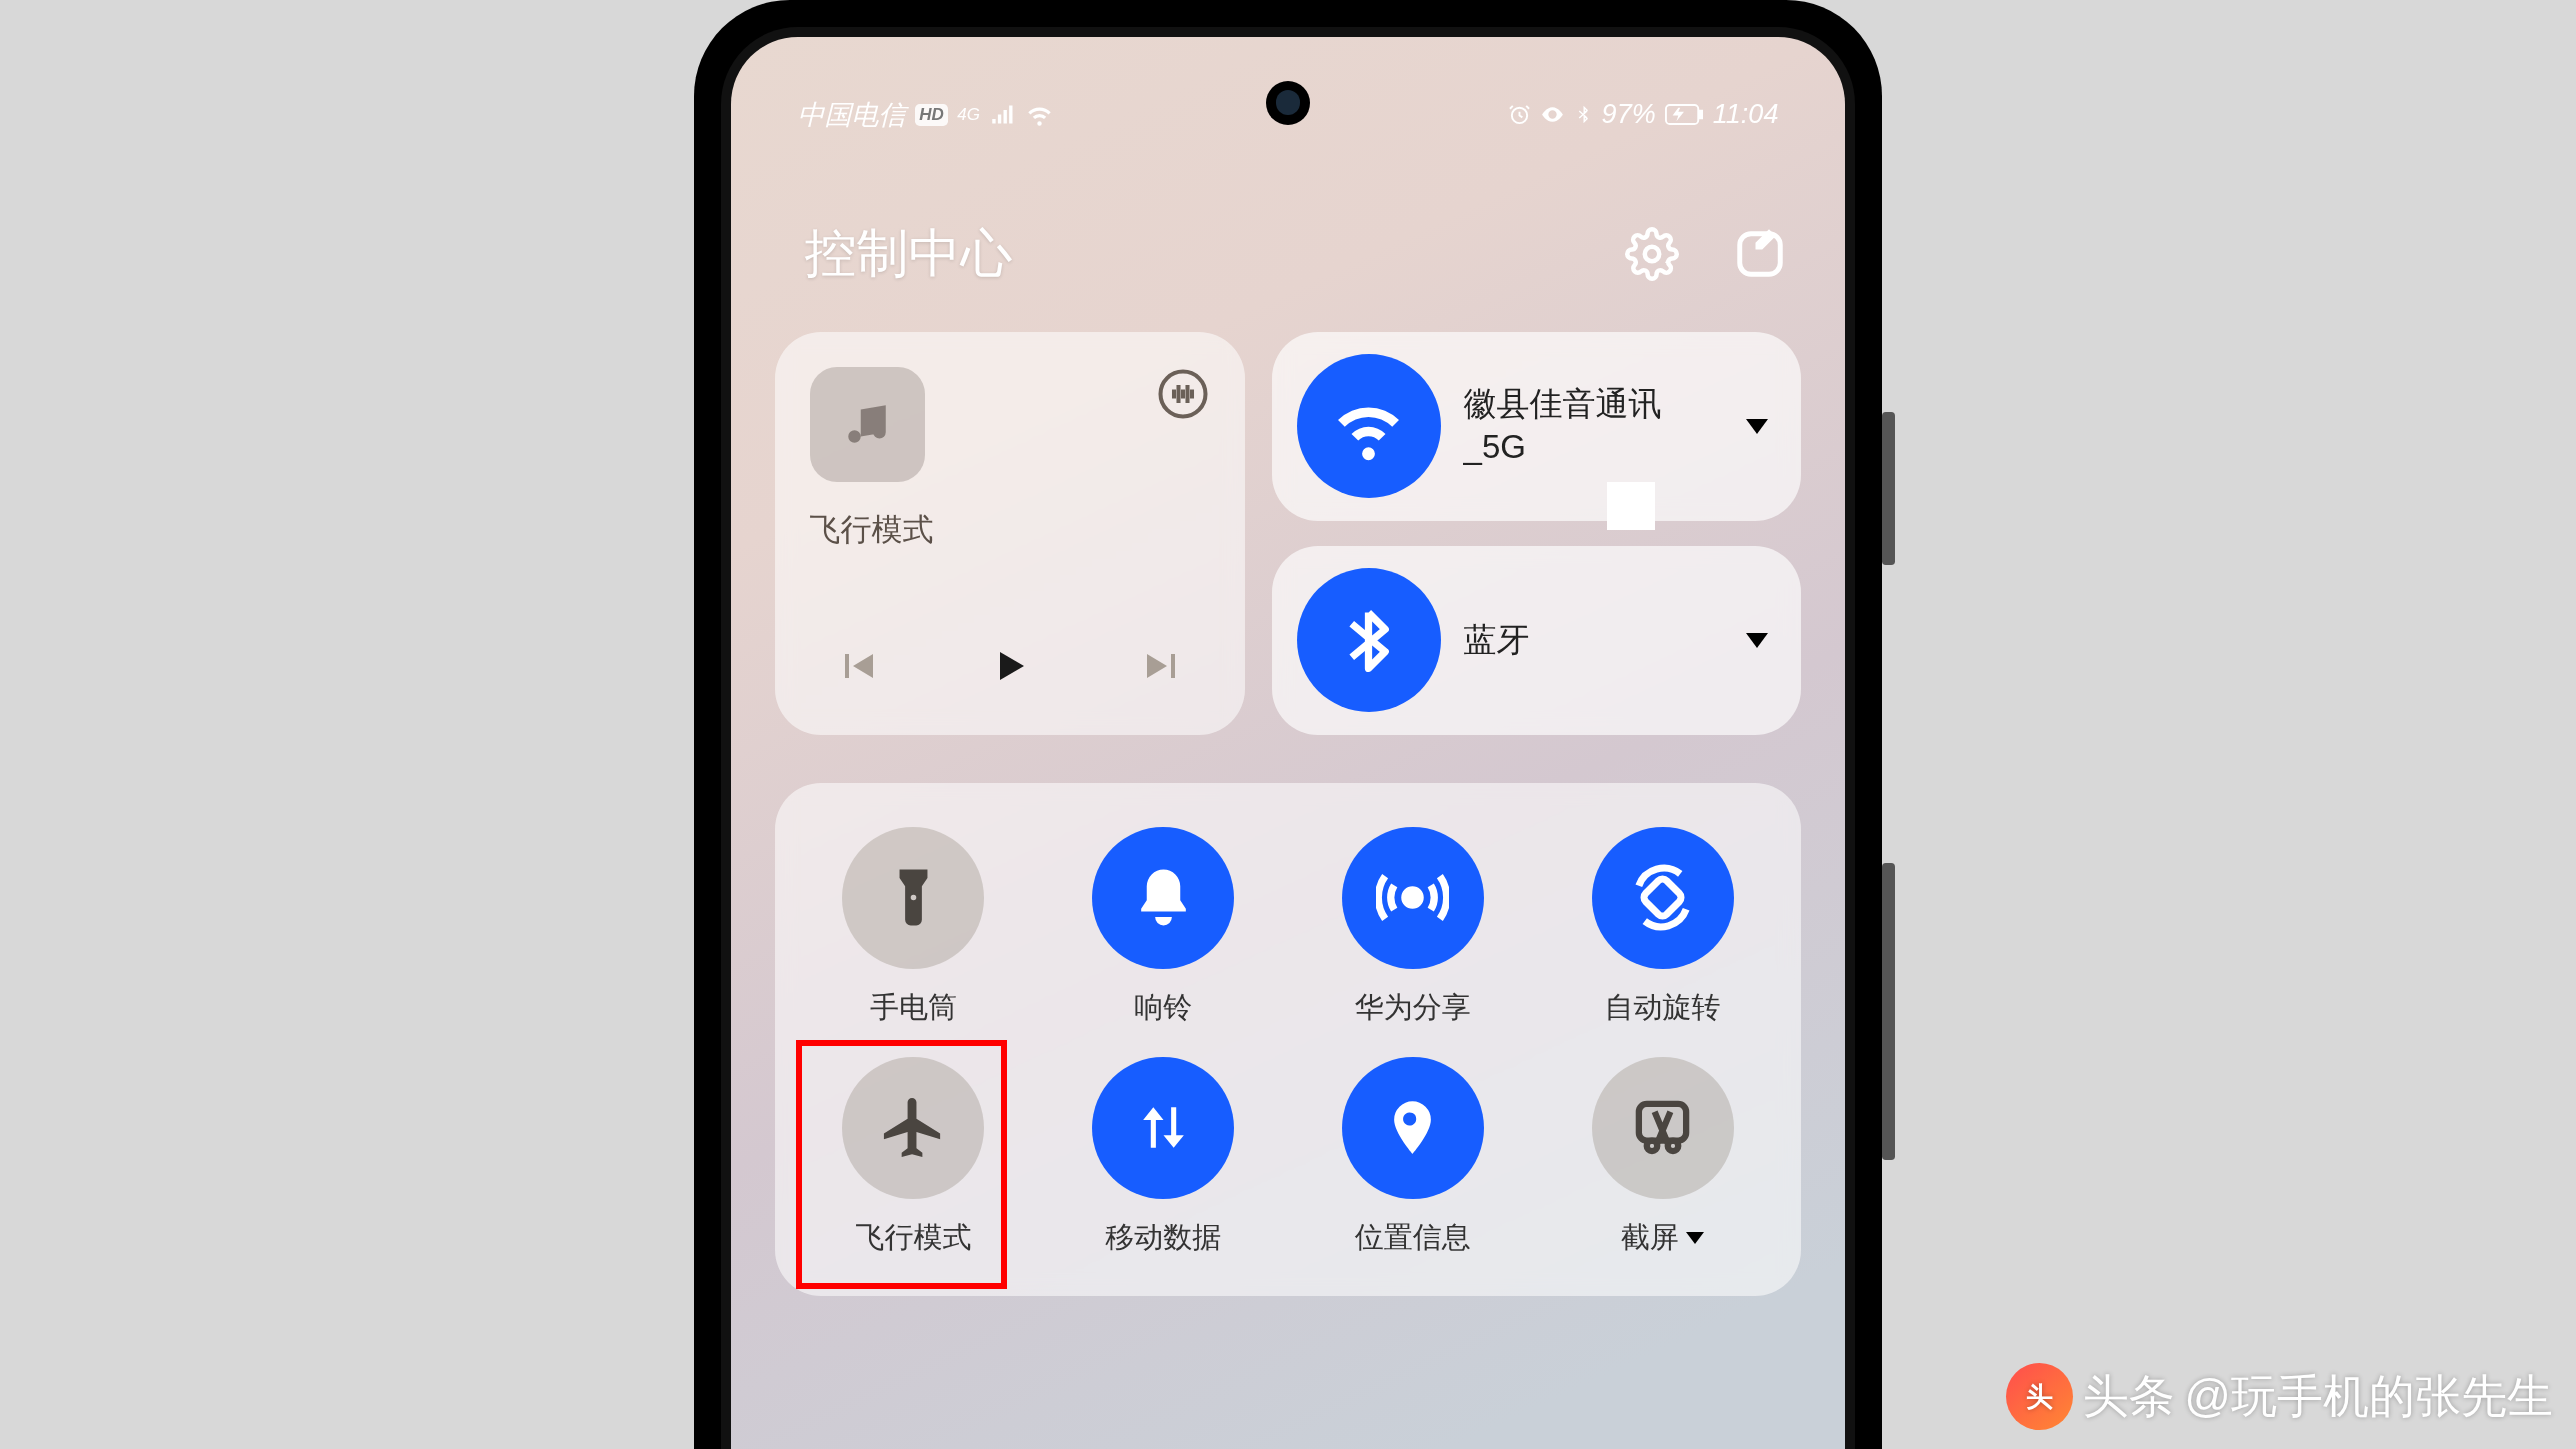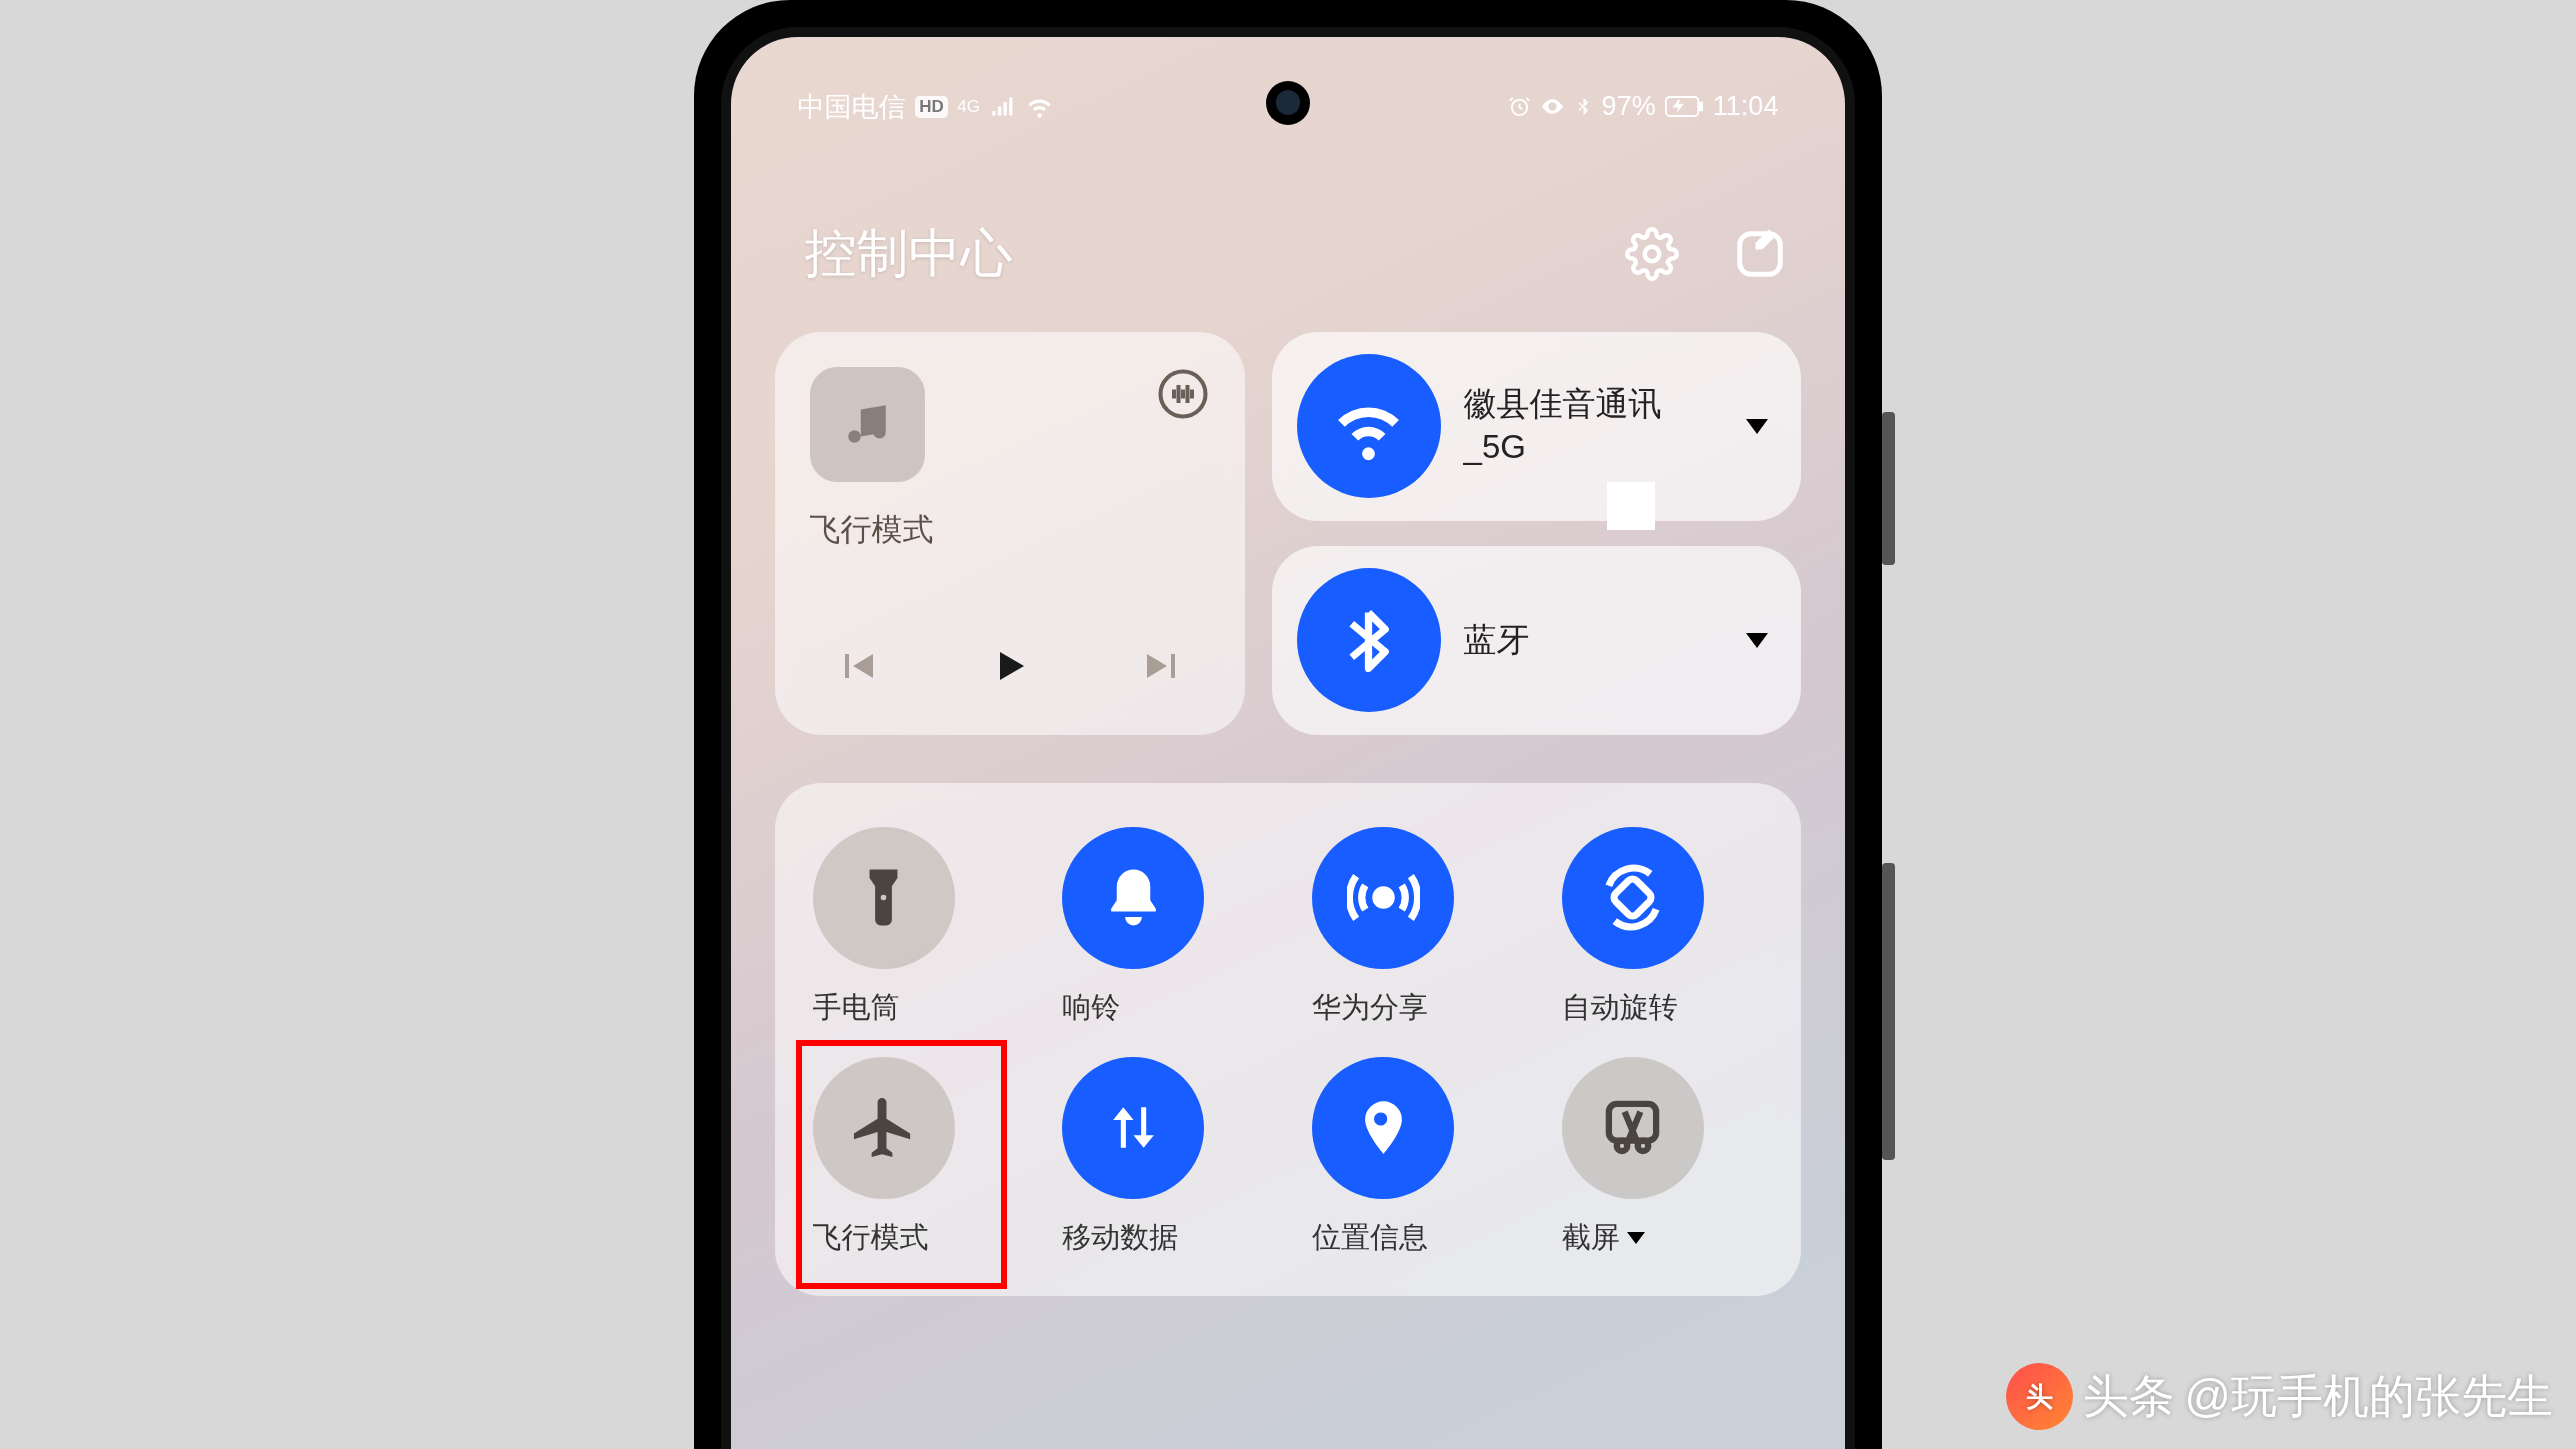--- a/index.html
+++ b/index.html
@@ -44,24 +44,25 @@
   .side-btn.b2 { top: 863px; height: 297px; }
   
   .camera-hole {
     position: absolute; top: 44px; left: 50%; transform: translateX(-50%);
     width: 44px; height: 44px; background: #000; border-radius: 50%;
     z-index: 10;
   }
   .camera-hole::after{content:"";position:absolute;inset:9.6px;border-radius:50%;background:#1a2a3a;}
   
   .status-bar {
-    position: absolute; top: 52px; left: 0; right: 0;
+    position: absolute; top: 60px; left: 0; right: 0;
     display: flex; justify-content: space-between; align-items: center;
     padding: 0 67px; color: #fff; font-size: 27px; font-weight: 500;
     z-index: 5;
+    font-style: italic;
   }
   .status-left, .status-right { display: flex; align-items: center; gap: 9.6px; }
   .hd-badge { background: rgba(255,255,255,0.85); color:#777; font-size: 17px; font-weight: 700; padding: 1px 4px; border-radius: 4.8px; }
   .sb-ico { width: 27px; height: 27px; }
   
   .header {
     position: absolute; top: 182px; left: 16px; right: 0;
     display: flex; align-items: center; justify-content: space-between;
     padding: 0 58px;
   }
@@ -107,21 +108,21 @@
   .conn-drop { width: 0; height: 0; border-left: 11.5px solid transparent; border-right: 11.5px solid transparent; border-top: 15.3px solid #000; }
   
   .white-sq { position: absolute; left: 832px; top: 150px; width: 48px; height: 48px; background: #fff; }
   
   .toggle-panel {
     margin-top: 48px;
     background: rgba(255,255,255,0.55); backdrop-filter: blur(9.6px);
     border-radius: 46px; padding: 44px 38px 38px;
   }
   .toggle-grid { display: grid; grid-template-columns: repeat(4, 1fr); gap: 29px 48px; }
-  .toggle-item { display: flex; flex-direction: column; gap: 19px; position: relative; }
+  .toggle-item { display: flex; flex-direction: column; align-items: center; gap: 19px; position: relative; }
   .toggle-circle {
     width: 142px; height: 142px; border-radius: 50%;
     display: flex; align-items: center; justify-content: center;
   }
   .toggle-circle.on { background: #175dff; color: #fff; }
   .toggle-circle.off { background: rgba(150,140,130,0.35); color: #4a4540; }
   .toggle-label { color: #333; font-size: 29px; display:flex; align-items:center; gap:7.7px;}
   .highlight-box {
     position: absolute; border: 6.7px solid #ff0000;
     left: -17px; top: -17px; width: 211px; height: 249px;

